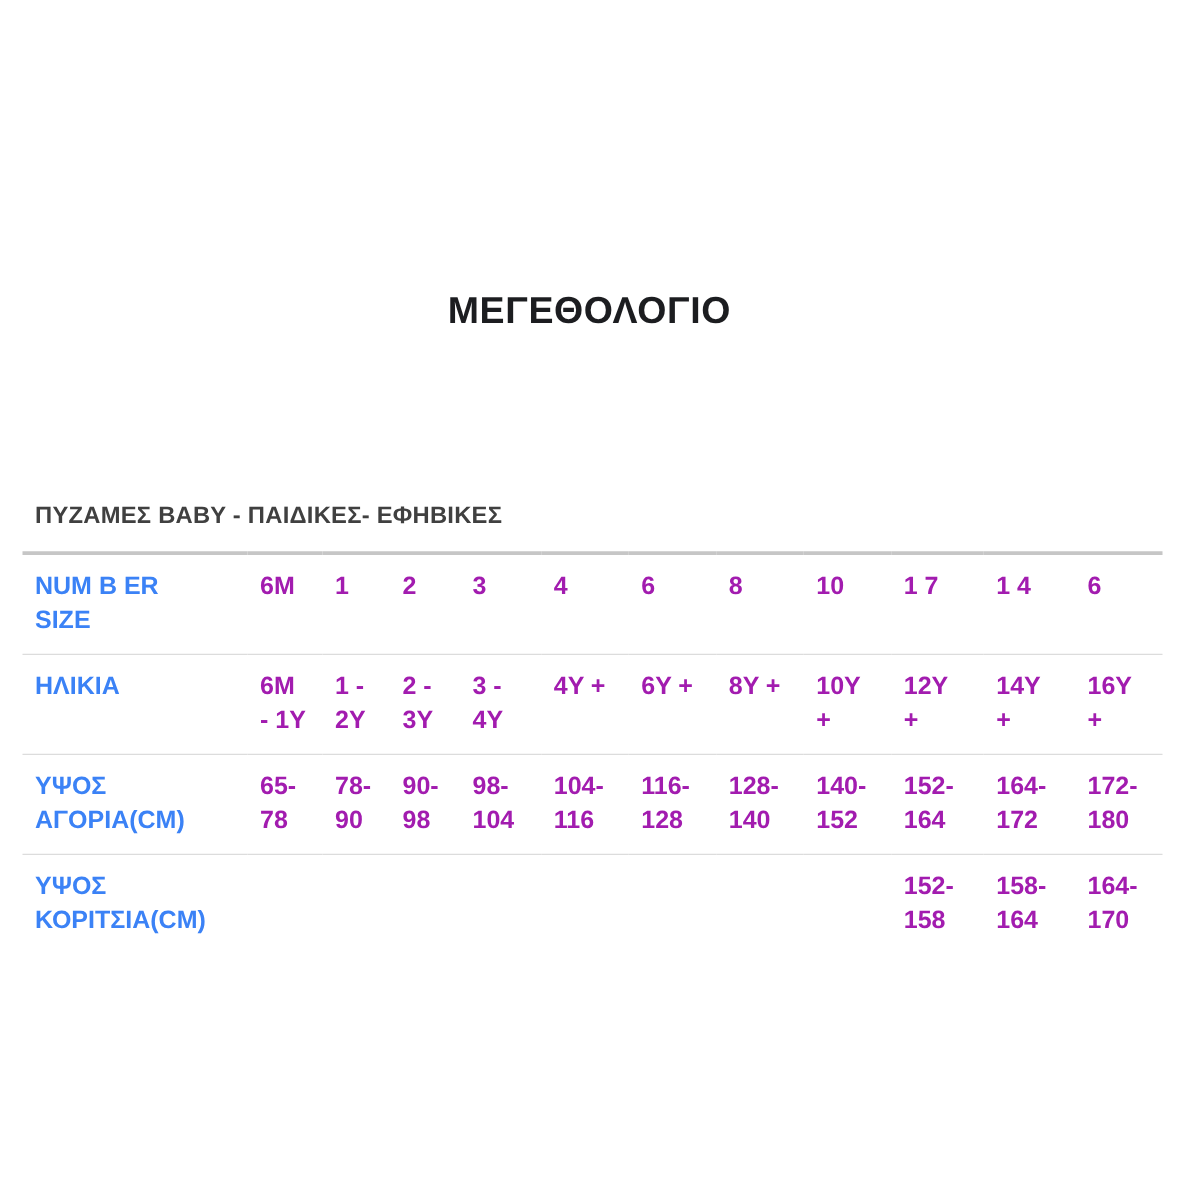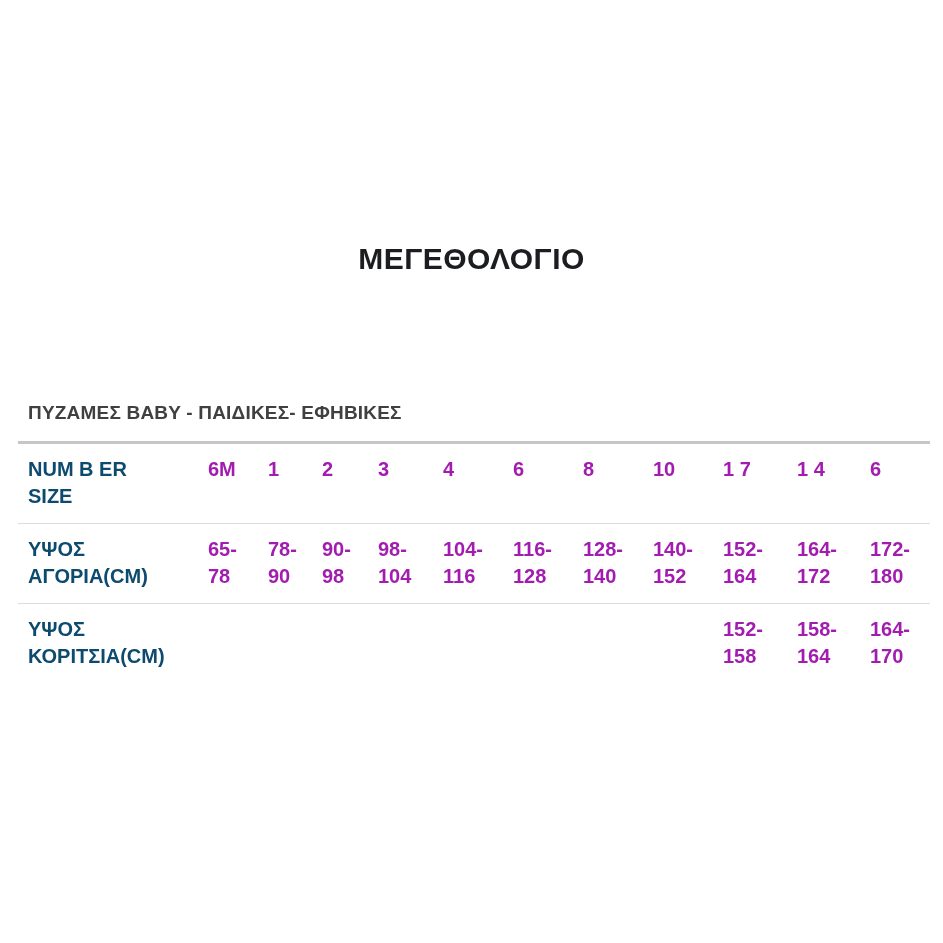--- a/index.html
+++ b/index.html
@@ -10,21 +10,21 @@
   .page {
     position: relative;
     width: 943px;
     height: 943px;
     background: #ffffff;
     font-family: "Liberation Sans", sans-serif;
     overflow: hidden;
   }
   .page-title {
     position: absolute;
-    top: 242px;
+    top: 232px;
     left: 0;
     width: 943px;
     text-align: center;
     font-size: 30px;
     font-weight: bold;
     letter-spacing: 0.5px;
     color: #1c1d20;
     margin: 0;
   }
   .section-heading {
@@ -60,21 +60,21 @@
   table.size-table td {
     padding: 12px 8px 13px 10px;
     font-size: 20px;
     line-height: 27px;
     text-align: left;
     white-space: pre-line;
     overflow: hidden;
   }
   table.size-table th {
     font-weight: bold;
-    color: #0c4a6e;
+    color: #3b82f6;
   }
   table.size-table td {
     font-weight: bold;
     color: #a21caf;
   }
 </style>
 </head>
 <body>
 
 <div class="page">
@@ -107,20 +107,42 @@
             <td>1</td>
             <td>2</td>
             <td>3</td>
             <td>4</td>
             <td>6</td>
             <td>8</td>
             <td>10</td>
             <td>1 7</td>
             <td>1 4</td>
             <td>6</td>
+          </tr>
+          <tr>
+            <th>ΗΛΙΚΙΑ</th>
+            <td>6M
+- 1Y</td>
+            <td>1 -
+2Y</td>
+            <td>2 -
+3Y</td>
+            <td>3 -
+4Y</td>
+            <td>4Y +</td>
+            <td>6Y +</td>
+            <td>8Y +</td>
+            <td>10Y
++</td>
+            <td>12Y
++</td>
+            <td>14Y
++</td>
+            <td>16Y
++</td>
           </tr>
           <tr>
             <th>ΥΨΟΣ
 ΑΓΟΡΙΑ(CM)</th>
             <td>65-
 78</td>
             <td>78-
 90</td>
             <td>90-
 98</td>

